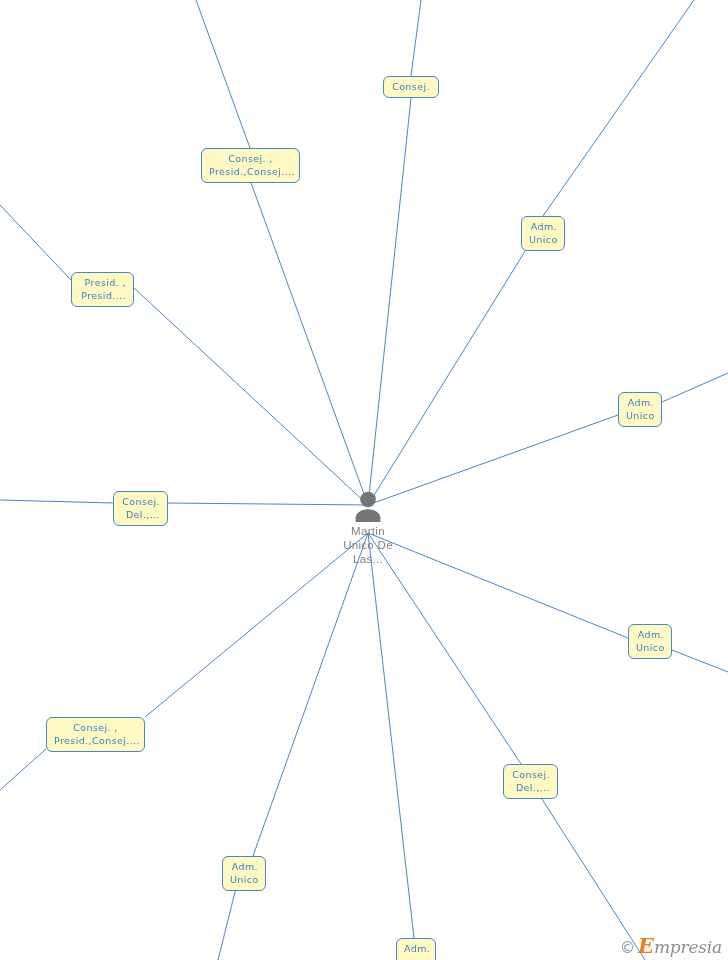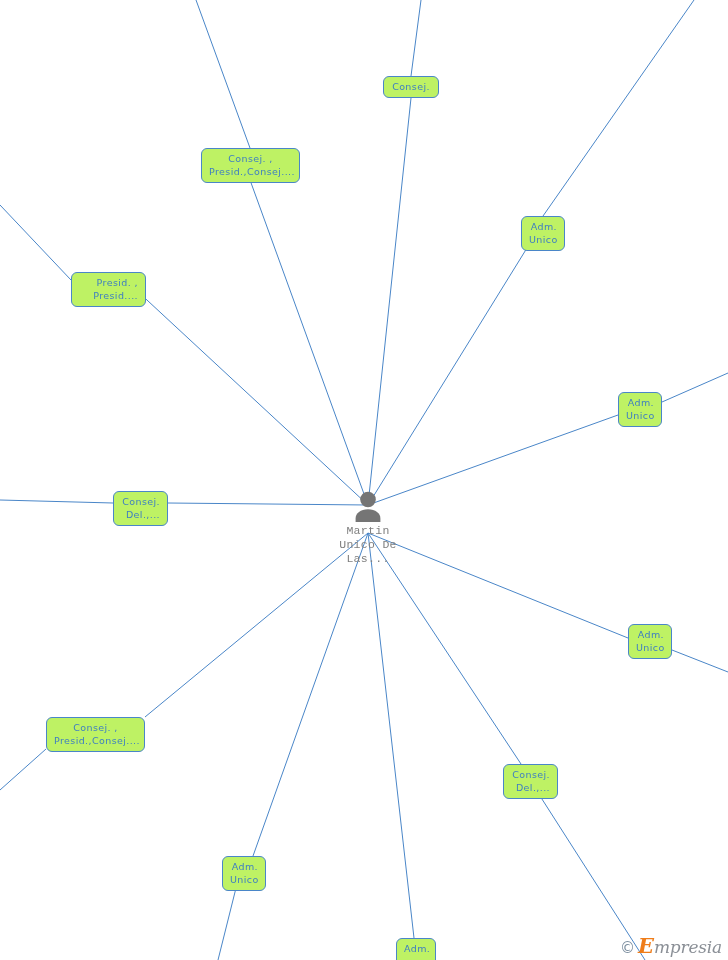--- a/index.html
+++ b/index.html
@@ -20,21 +20,21 @@
   #edges {
     position: absolute;
     left: 0;
     top: 0;
     width: 728px;
     height: 960px;
   }
   .node-box {
     position: absolute;
     box-sizing: border-box;
-    background: #bef264;
+    background: #fef9c3;
     border: 1px solid #4a86c8;
     border-radius: 6px;
     color: #3f7fc1;
     font-family: "DejaVu Sans", sans-serif;
     font-size: 9.5px;
     line-height: 13px;
     letter-spacing: 0.4px;
     padding: 3px 7px 4px 7px;
     white-space: pre;
     z-index: 5;
@@ -43,21 +43,21 @@
   .node-box.left-align  { text-align: right; }
 
   .node-line { display: block; }
 
   
   #center-node {
     position: absolute;
     z-index: 6;
     text-align: center;
     color: #808080;
-    font-family: Liberation Mono, monospace;
+    font-family: Liberation Sans, sans-serif;
     font-size: 11.5px;
     line-height: 14px;
     letter-spacing: 0.3px;
     width: 110px;
   }
   #center-node .avatar {
     display: block;
     margin: 0 auto 2px auto;
     width: 34px;
     height: 32px;
@@ -136,21 +136,21 @@
       <span>Martin</span>
       <span>Unico De</span>
       <span>Las...</span>
     </div>
   </div>
 
   <div id="node-layer">
       <div class="node-box center-align" style="left: 383px; top: 76px; width: 56px; min-height: 22px;"><span class="node-line">Consej.</span></div>
       <div class="node-box center-align" style="left: 201px; top: 148px; width: 99px; min-height: 32px;"><span class="node-line">Consej. ,</span><span class="node-line">Presid.,Consej....</span></div>
       <div class="node-box left-align" style="left: 521px; top: 216px; width: 44px; min-height: 32px;"><span class="node-line">Adm.</span><span class="node-line">Unico</span></div>
-      <div class="node-box left-align" style="left: 71px; top: 272px; width: 75px; min-height: 32px;"><span class="node-line">Presid. ,</span><span class="node-line">Presid....</span></div>
+      <div class="node-box left-align" style="left: 71px; top: 272px; width: 63px; min-height: 32px;"><span class="node-line">Presid. ,</span><span class="node-line">Presid....</span></div>
       <div class="node-box left-align" style="left: 618px; top: 392px; width: 44px; min-height: 32px;"><span class="node-line">Adm.</span><span class="node-line">Unico</span></div>
       <div class="node-box left-align" style="left: 113px; top: 491px; width: 55px; min-height: 32px;"><span class="node-line">Consej.</span><span class="node-line">Del.,...</span></div>
       <div class="node-box left-align" style="left: 628px; top: 624px; width: 44px; min-height: 32px;"><span class="node-line">Adm.</span><span class="node-line">Unico</span></div>
       <div class="node-box center-align" style="left: 46px; top: 717px; width: 99px; min-height: 32px;"><span class="node-line">Consej. ,</span><span class="node-line">Presid.,Consej....</span></div>
       <div class="node-box left-align" style="left: 503px; top: 764px; width: 55px; min-height: 32px;"><span class="node-line">Consej.</span><span class="node-line">Del.,...</span></div>
       <div class="node-box left-align" style="left: 222px; top: 856px; width: 44px; min-height: 32px;"><span class="node-line">Adm.</span><span class="node-line">Unico</span></div>
       <div class="node-box left-align" style="left: 396px; top: 938px; width: 40px; min-height: 32px;"><span class="node-line">Adm.</span></div>
     </div>
 
   <div id="watermark">

